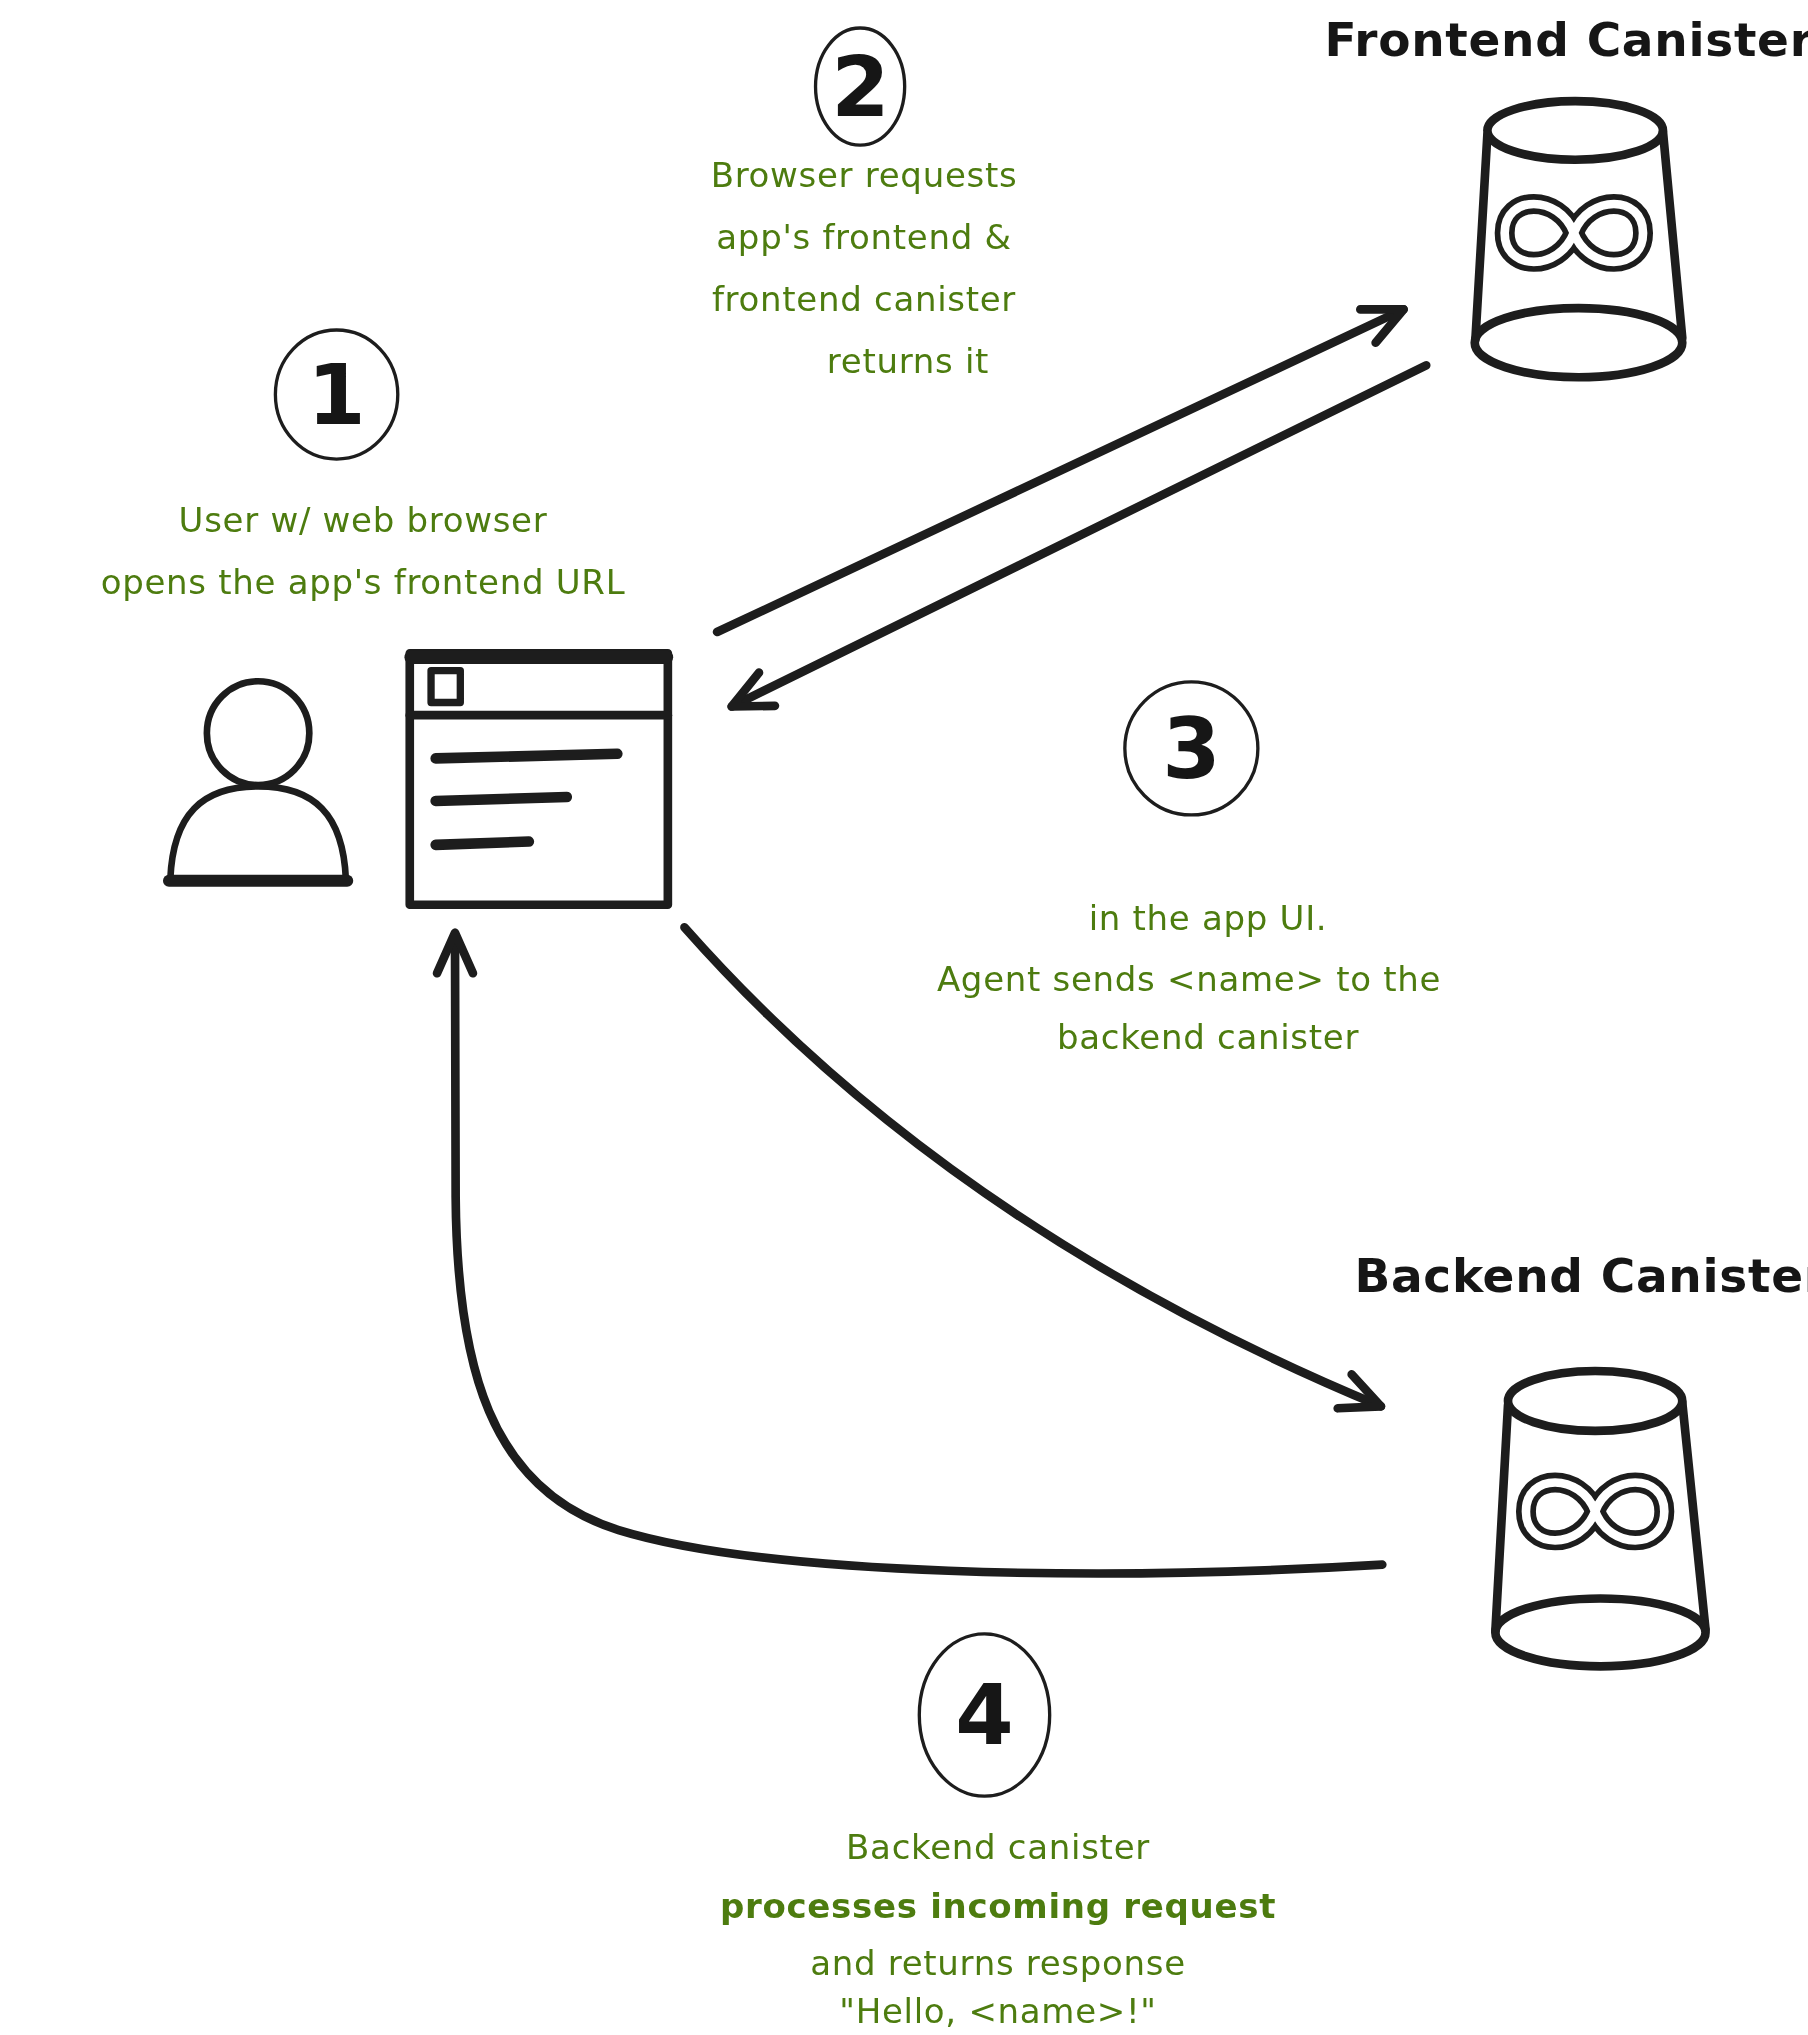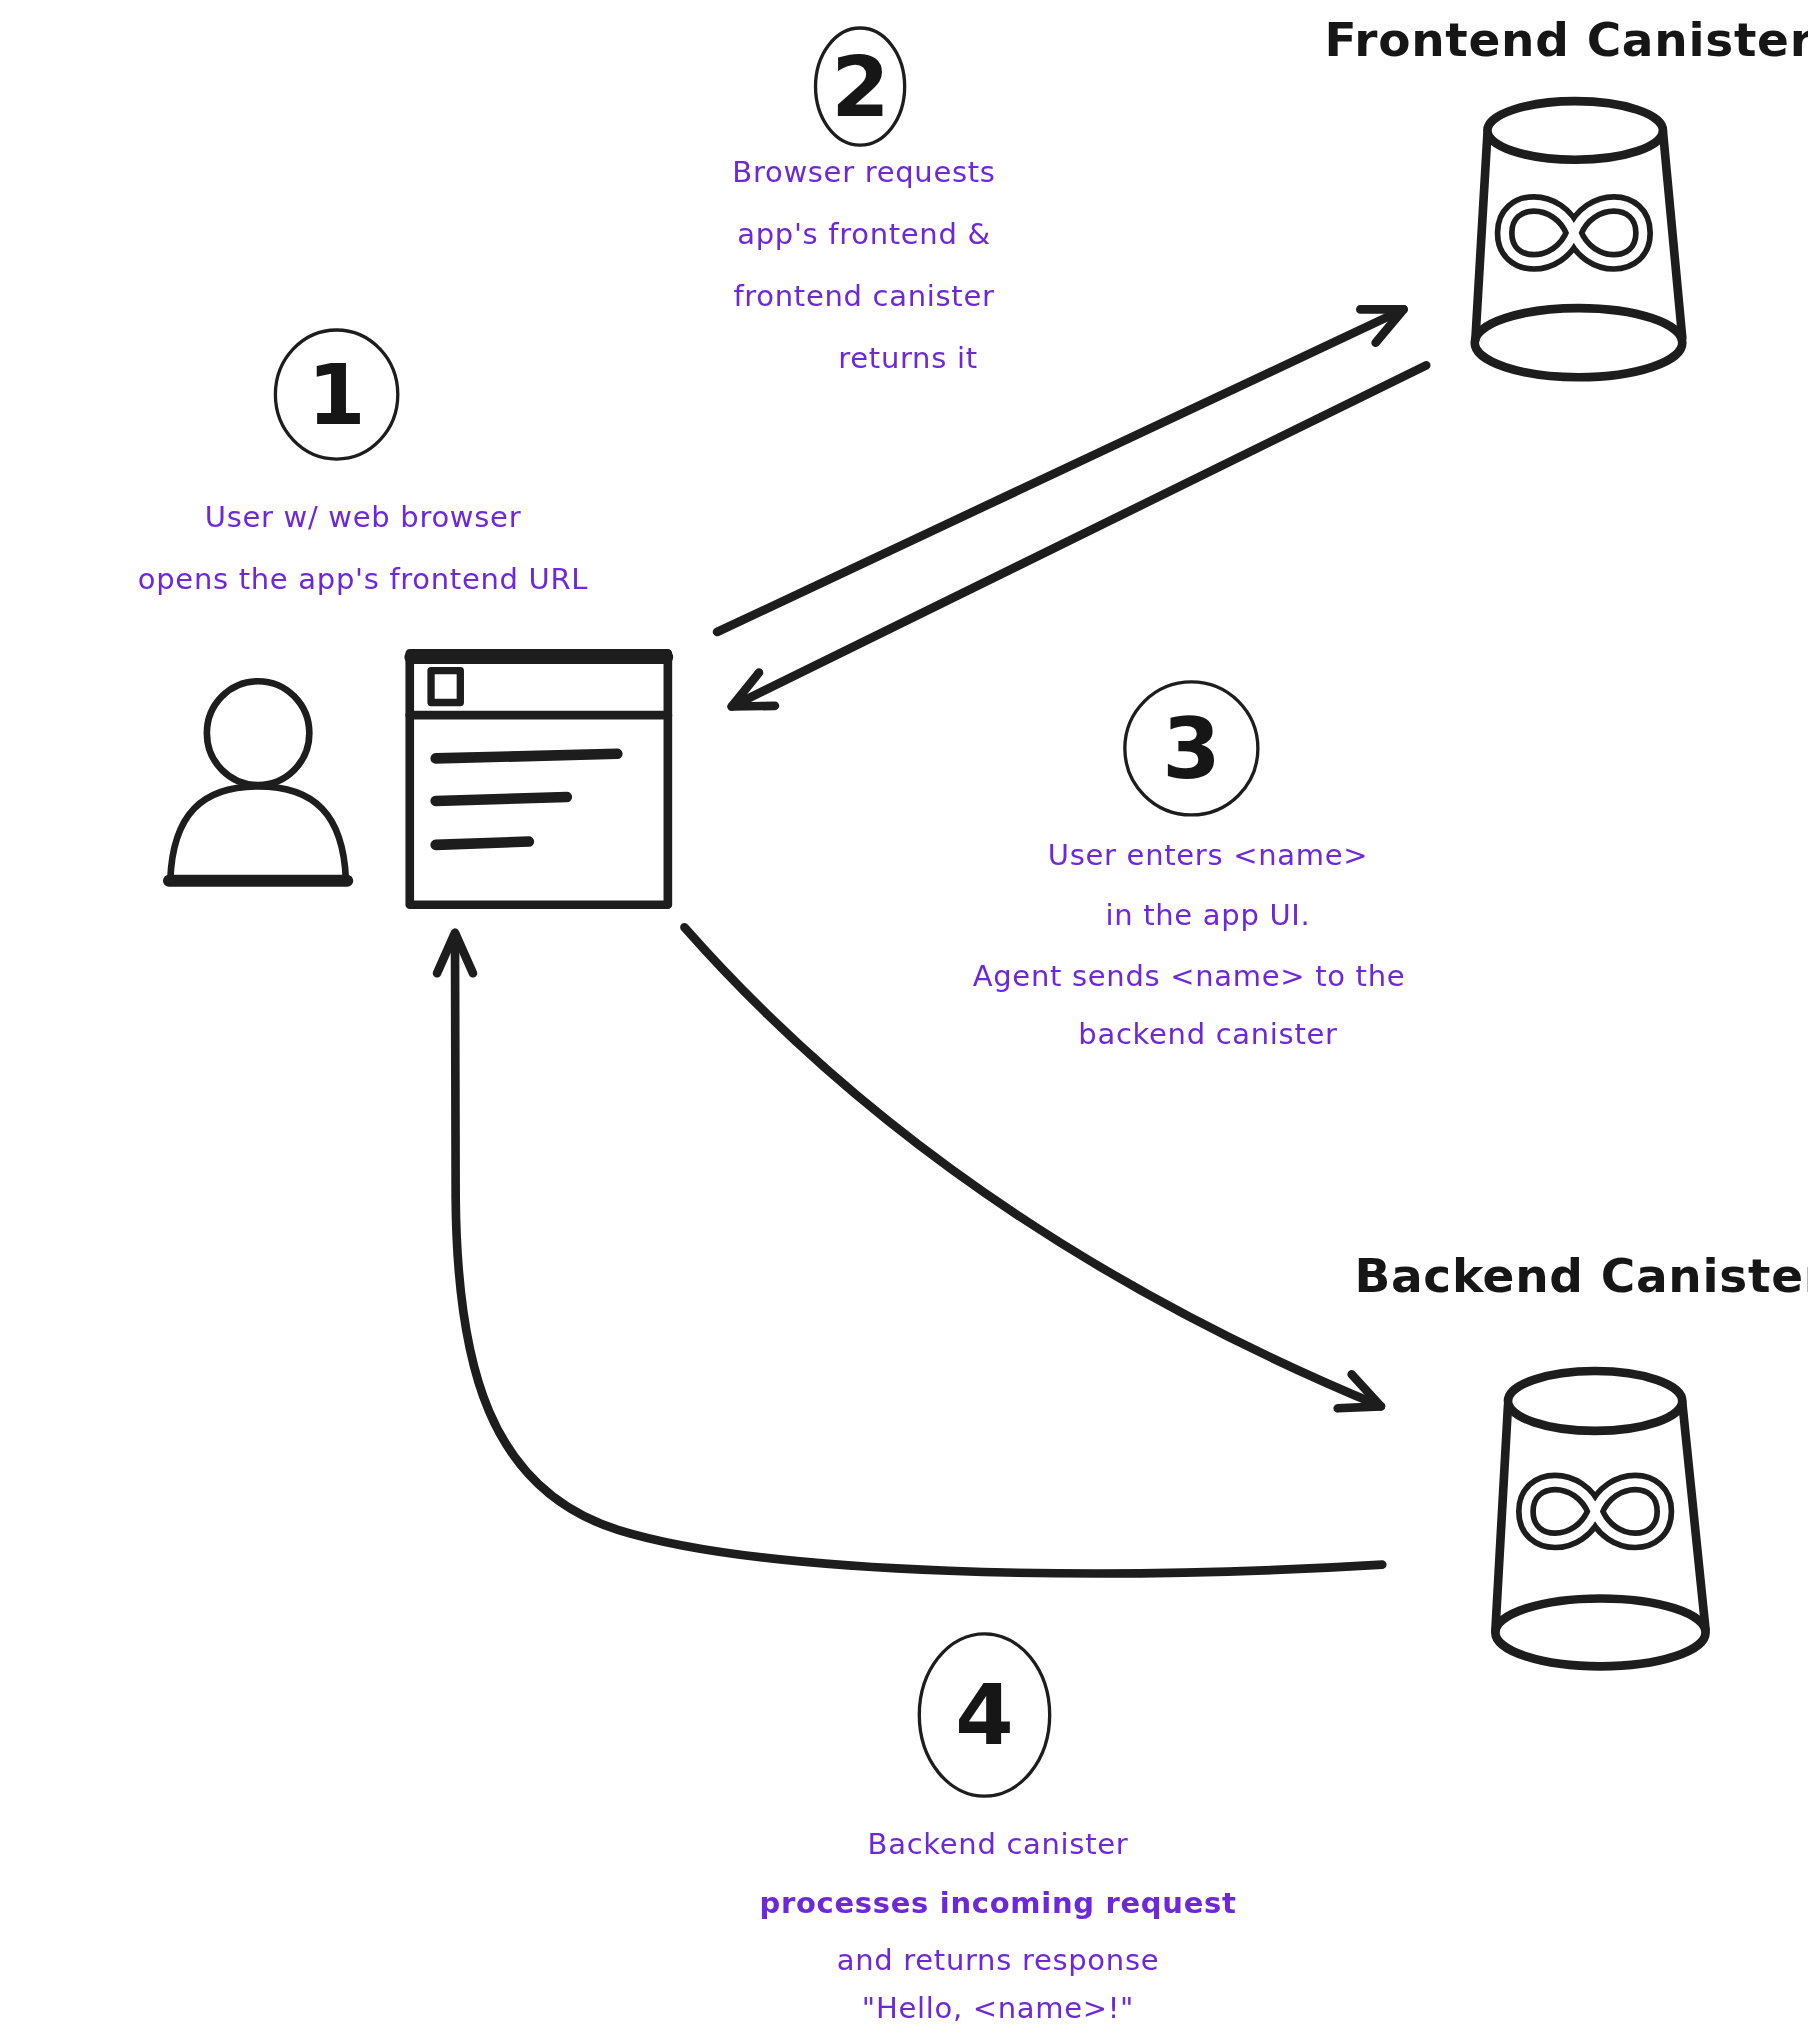--- a/index.html
+++ b/index.html
@@ -10,23 +10,23 @@
     background: #ffffff;
     font-family: "DejaVu Sans", sans-serif;
     color: #1d1d1d;
     overflow: hidden;
   }
   .layer { position: absolute; left: 0; top: 0; }
   .txt {
     position: absolute;
     transform: translateX(-50%);
     white-space: nowrap;
-    font-size: 29px;
+    font-size: 34px;
     letter-spacing: 0.7px;
-    color: #6d28d9;
+    color: #4d7c0f;
   }
   .num {
     position: absolute;
     display: flex;
     align-items: center;
     justify-content: center;
     font-size: 84px;
     font-weight: 700;
     color: #161616;
   }
@@ -120,21 +120,20 @@
   <div class="num" style="left:918px; top:1634px; width:133px; height:162px;">4</div>
 
   <div class="txt" style="left:363px; top:500px;">User w/ web browser</div>
   <div class="txt" style="left:363px; top:562px;">opens the app's frontend URL</div>
 
   <div class="txt" style="left:864px; top:155px;">Browser requests</div>
   <div class="txt" style="left:864px; top:217px;">app's frontend &amp;</div>
   <div class="txt" style="left:864px; top:279px;">frontend canister</div>
   <div class="txt" style="left:864px; top:341px;margin-left:44px;">returns it</div>
 
-  <div class="txt" style="left:1208px; top:838px;">User enters &lt;name&gt;</div>
   <div class="txt" style="left:1208px; top:898px;">in the app UI.</div>
   <div class="txt" style="left:1189px; top:959px;">Agent sends &lt;name&gt; to the</div>
   <div class="txt" style="left:1208px; top:1017px;">backend canister</div>
 
   <div class="txt" style="left:998px; top:1827px;">Backend canister</div>
   <div class="txt" style="left:998px; top:1886px;font-weight:bold;">processes incoming request</div>
   <div class="txt" style="left:998px; top:1943px;">and returns response</div>
   <div class="txt" style="left:998px; top:1991px;">"Hello, &lt;name&gt;!"</div>
 
 </div>

